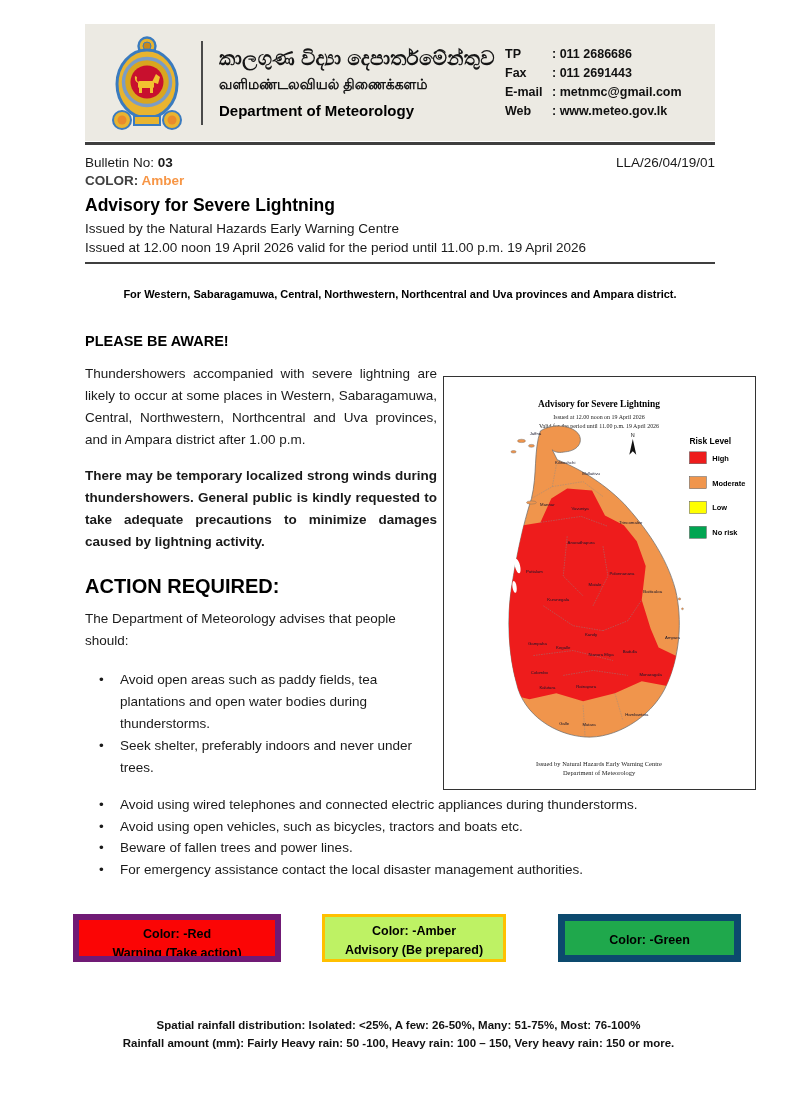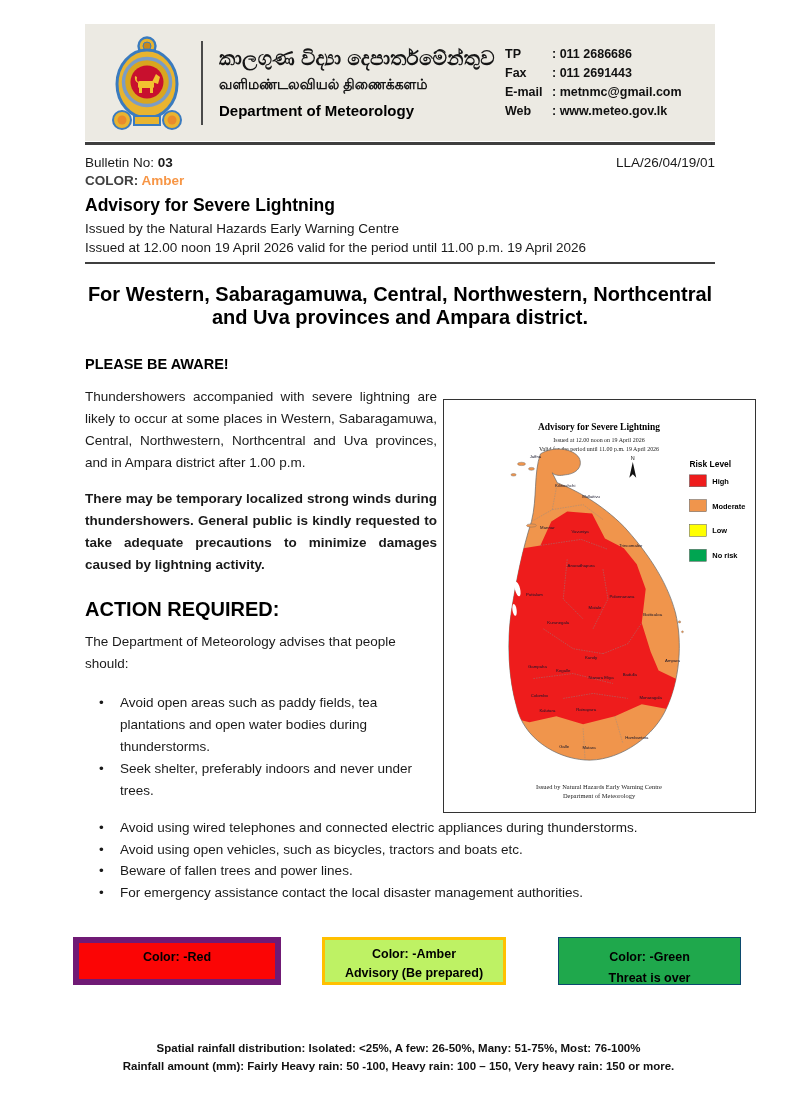--- a/index.html
+++ b/index.html
@@ -27,21 +27,21 @@
   .bulletin { margin:10px 82px 0 85px; font-size:13.5px; }
   .bulletin-row1 { display:flex; justify-content:space-between; }
   .bold { font-weight:bold; }
   .color-row { margin-top:3px; font-weight:bold; color:#404040; }
   .amber-word { color:#F79646; }
   .doc-title { font-size:17.5px; font-weight:bold; color:#000; margin-top:7px; }
   .issued-by { margin-top:5px; }
   .issued-at { margin-top:4px; }
 
   .region-heading { margin:19px 82px 0 85px; text-align:center; font-weight:bold;
-                    font-size:20px; line-height:23px; color:#000; }
+                    font-size:11px; line-height:23px; color:#000; }
   .aware-heading  { margin:27px 82px 0 85px; font-weight:bold; font-size:14.5px; color:#000; }
 
   
   .main-row { margin:14px 41px 0 85px; display:flex; align-items:flex-start; }
   .left-col { width:352px; flex:none; font-size:13.5px; line-height:22px; text-align:justify; }
   .para2 { font-weight:bold; margin-top:14px; }
   .action-heading { font-weight:bold; font-size:20px; color:#000; margin-top:22px; text-align:left; }
   .action-intro { margin-top:11px; text-align:left; }
   .bullets { margin-top:17px; }
   .bullet { position:relative; padding-left:35px; text-align:left; }
@@ -62,21 +62,21 @@
 
   
   .wide-bullets { margin:4px 55px 0 85px; font-size:13.5px; line-height:21.5px; }
 
   
   .boxes-row { margin:34px 0 0 73px; width:668px; display:flex; }
   .status-box { box-sizing:border-box; height:48px; text-align:center; font-weight:bold;
                 font-size:12.5px; line-height:19px; color:#000; overflow:hidden; padding-top:5px; }
   .box-red   { width:208px; background:#FB0505; border:6px solid #701a75; }
   .box-amber { width:184px; margin-left:41px; background:#bef264; border:3px solid #FFC000; }
-  .box-green { width:183px; margin-left:52px; background:#1FA84C; border:1px solid #0c4a6e;
+  .box-green { width:183px; margin-left:52px; background:#1FA84C; border:7px solid #0c4a6e;
                padding-top:9px; line-height:21px; }
 
   
   .footer { margin-top:54px; text-align:center; font-size:11.5px; font-weight:bold;
             line-height:18px; color:#111; }
 </style>
 </head>
 <body>
 
 <div class="page">
@@ -256,20 +256,21 @@
   <div class="wide-bullets">
     <div class="bullet"><span>Avoid using wired telephones and connected electric appliances during thunderstorms.</span></div>
     <div class="bullet"><span>Avoid using open vehicles, such as bicycles, tractors and boats etc.</span></div>
     <div class="bullet"><span>Beware of fallen trees and power lines.</span></div>
     <div class="bullet"><span>For emergency assistance contact the local disaster management authorities.</span></div>
   </div>
 
   <div class="boxes-row">
     <div class="status-box box-red">
       <div>Color: -Red</div>
+      <div>Warning (Take action)</div>
     </div>
     <div class="status-box box-amber">
       <div>Color: -Amber</div>
       <div>Advisory (Be prepared)</div>
     </div>
     <div class="status-box box-green">
       <div>Color: -Green</div>
       <div>Threat is over</div>
     </div>
   </div>

